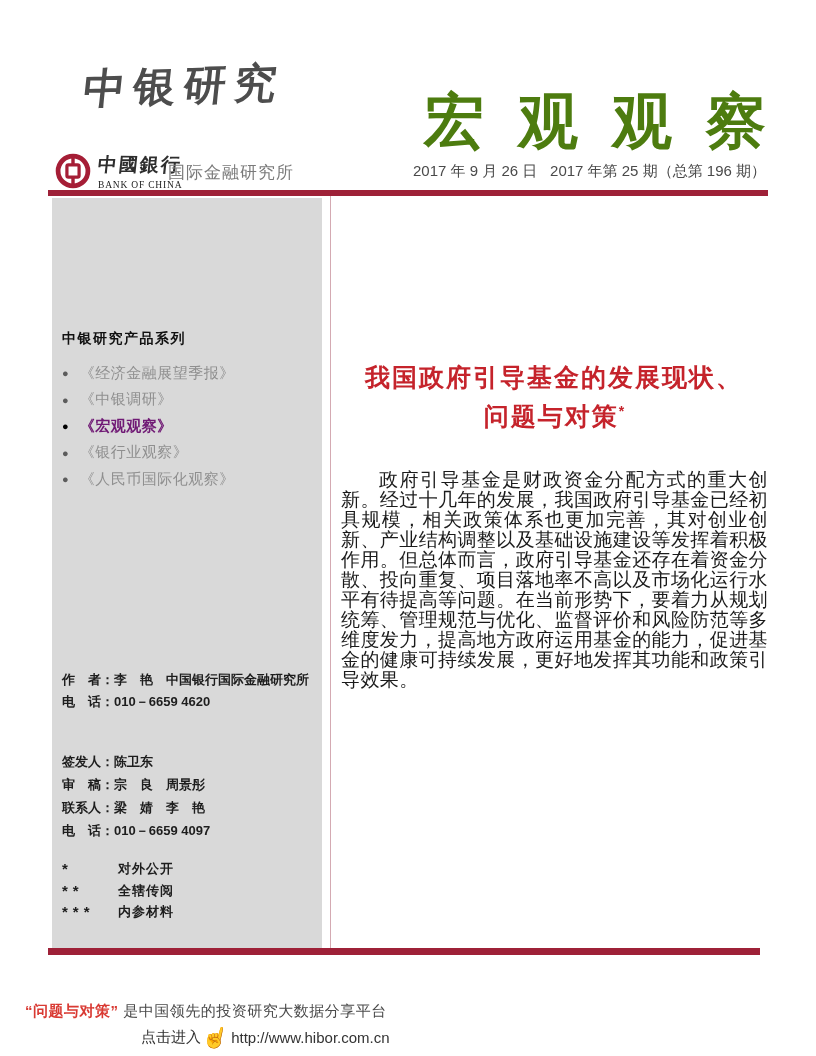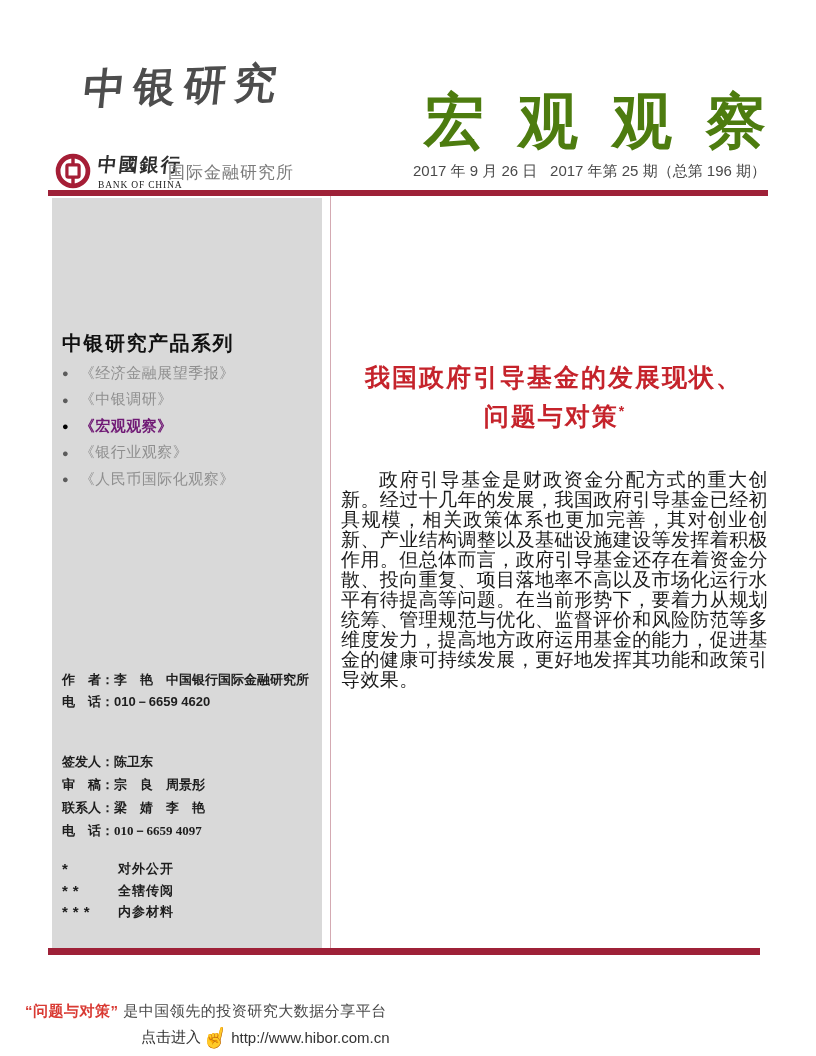--- a/index.html
+++ b/index.html
@@ -34,33 +34,33 @@
   .issue-date { position:absolute; left:413px; top:162px; font-size:15px; color:#4a4a4a; }
   .issue-no   { position:absolute; right:50px; top:162px; font-size:15px; color:#4a4a4a; }
 
   .rule-top    { position:absolute; left:48px; top:190px; width:720px; height:6px; background:#9e2138; }
   .rule-bottom { position:absolute; left:48px; top:948px; width:712px; height:7px; background:#9e2138; }
   .vline       { position:absolute; left:330px; top:196px; width:1px; height:752px; background:#d4aab2; }
 
   
   .sidebar { position:absolute; left:52px; top:198px; width:270px; height:750px; background:#d9d9d9; }
   .series-title {
-    position:absolute; left:10px; top:132px; font-size:20px; font-weight:bold;
+    position:absolute; left:10px; top:132px; font-size:14px; font-weight:bold;
     color:#111; letter-spacing:1.5px;
   }
   .series-list { position:absolute; left:10px; top:162px; width:250px; margin:0; padding:0; list-style:none; }
   .series-list li { height:26.5px; display:flex; align-items:center; }
   .series-list .bullet { font-size:11px; color:#5c5c5c; margin-right:11px; }
   .series-list .item-label { font-size:15px; color:#8f8f8f; letter-spacing:0.5px; white-space:nowrap; }
   .series-list li.active .bullet { color:#000; }
   .series-list li.active .item-label { color:#701a75; font-weight:bold; }
 
   .author-block  { position:absolute; left:10px; top:471px; width:255px; }
   .author-block  .info-line { line-height:22px; }
-  .contact-block { position:absolute; left:10px; top:552px; width:255px;font-family:Liberation Serif, serif; }
+  .contact-block { position:absolute; left:10px; top:552px; width:255px; }
   .contact-block .info-line { line-height:23px; }
   .info-line { font-size:13px; font-weight:bold; color:#1d1d1d; white-space:nowrap; }
 
   .legend { position:absolute; left:10px; top:660px; width:250px; }
   .legend-row { display:flex; line-height:21.5px; }
   .legend-stars {
     width:56px; font-size:15px; font-weight:bold; color:#1d1d1d; letter-spacing:5px;
   }
   .legend-label { font-size:13px; font-weight:bold; color:#1d1d1d; letter-spacing:1px; }
 

